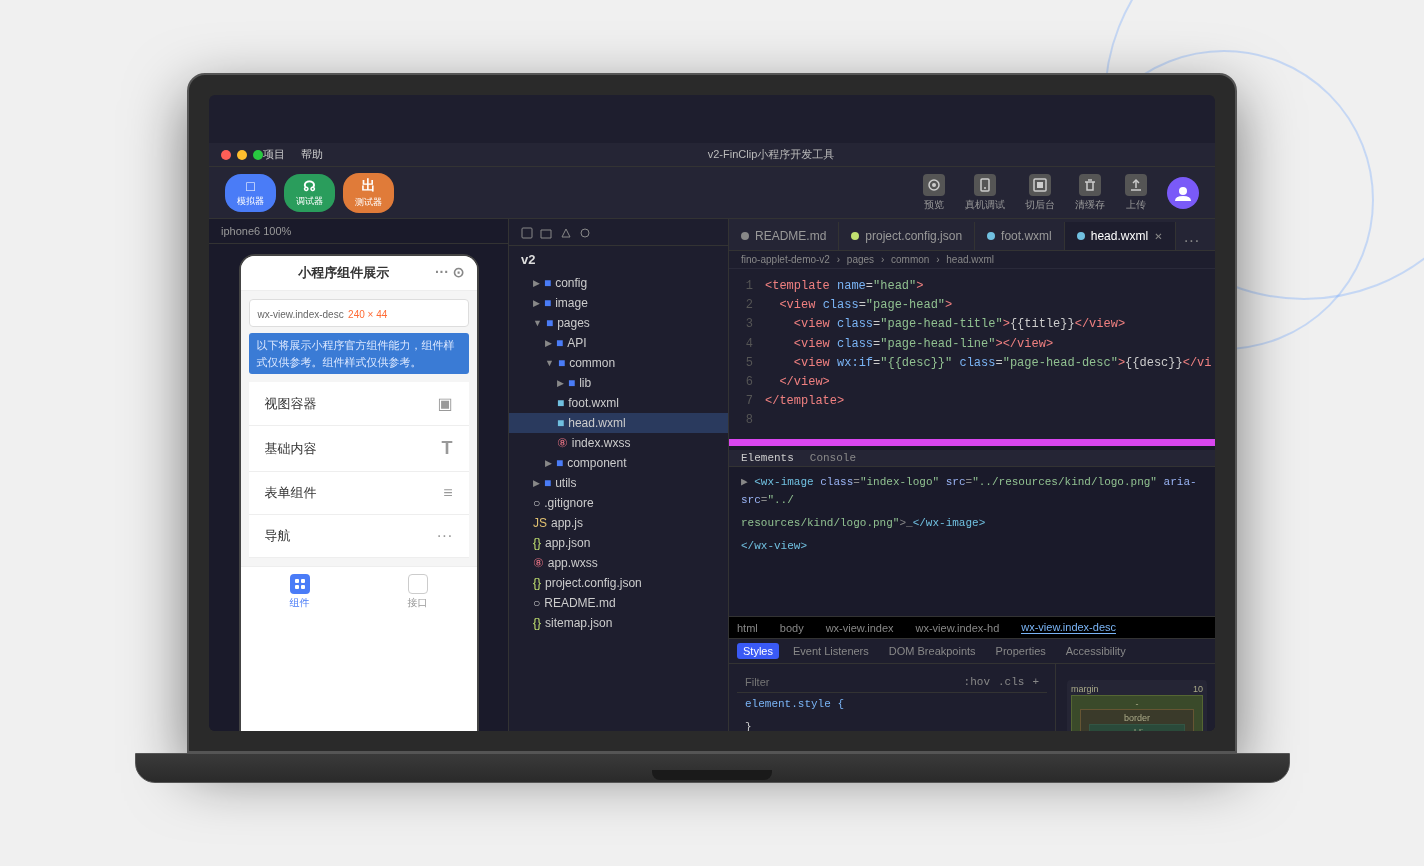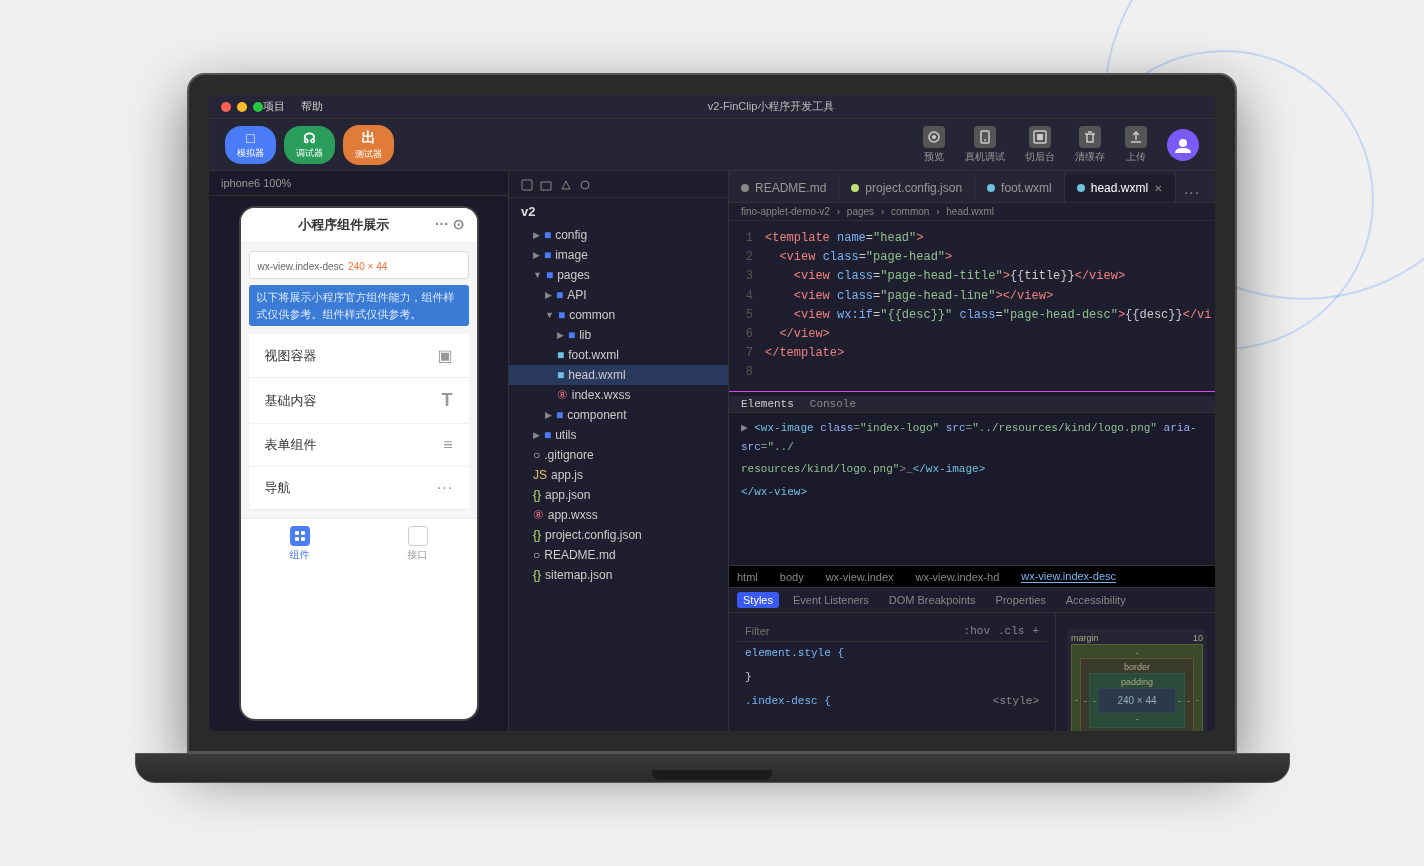--- a/index.html
+++ b/index.html
@@ -70,20 +70,21 @@
       height: 10px;
       background: #1a1a1a;
       border-radius: 0 0 8px 8px;
     }
 
     
     .ide-container {
       display: flex;
       flex-direction: column;
       height: 100%;
+      margin-top: 48px;
     }
 
     
     .menu-bar {
       background: #252535;
       height: 24px;
       display: flex;
       align-items: center;
       padding: 0 12px;
       border-bottom: 1px solid #333;
@@ -423,21 +424,21 @@
       user-select: none;
     }
     .line-content { color: #ccc; white-space: pre; }
     .kw-pink { color: #f08080; }
     .kw-blue { color: #7ab4f5; }
     .kw-string { color: #90c090; }
 
     
     .bottom-panel {
       height: 340px;
-      border-top: 1px solid #d946ef;
+      border-top: 7px solid #d946ef;
       display: flex;
       flex-direction: column;
       flex-shrink: 0;
     }
 
     .bottom-content {
       display: flex;
       flex: 1;
       overflow: hidden;
     }

